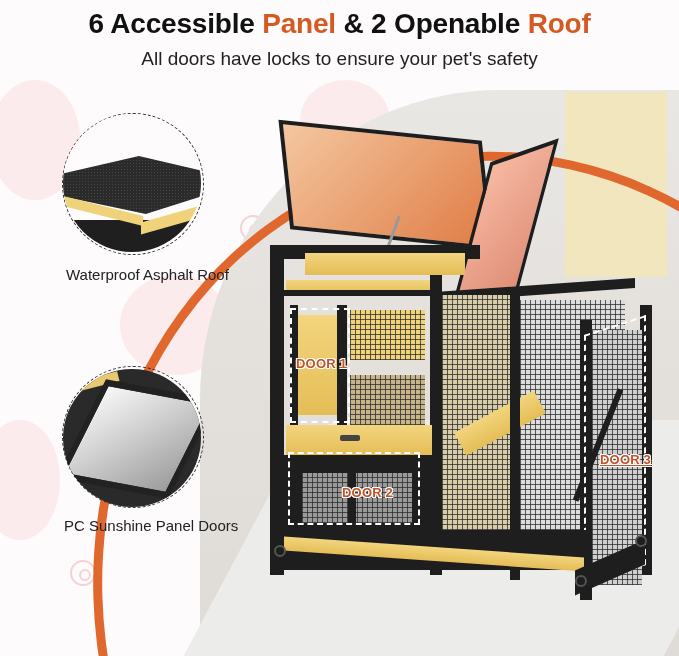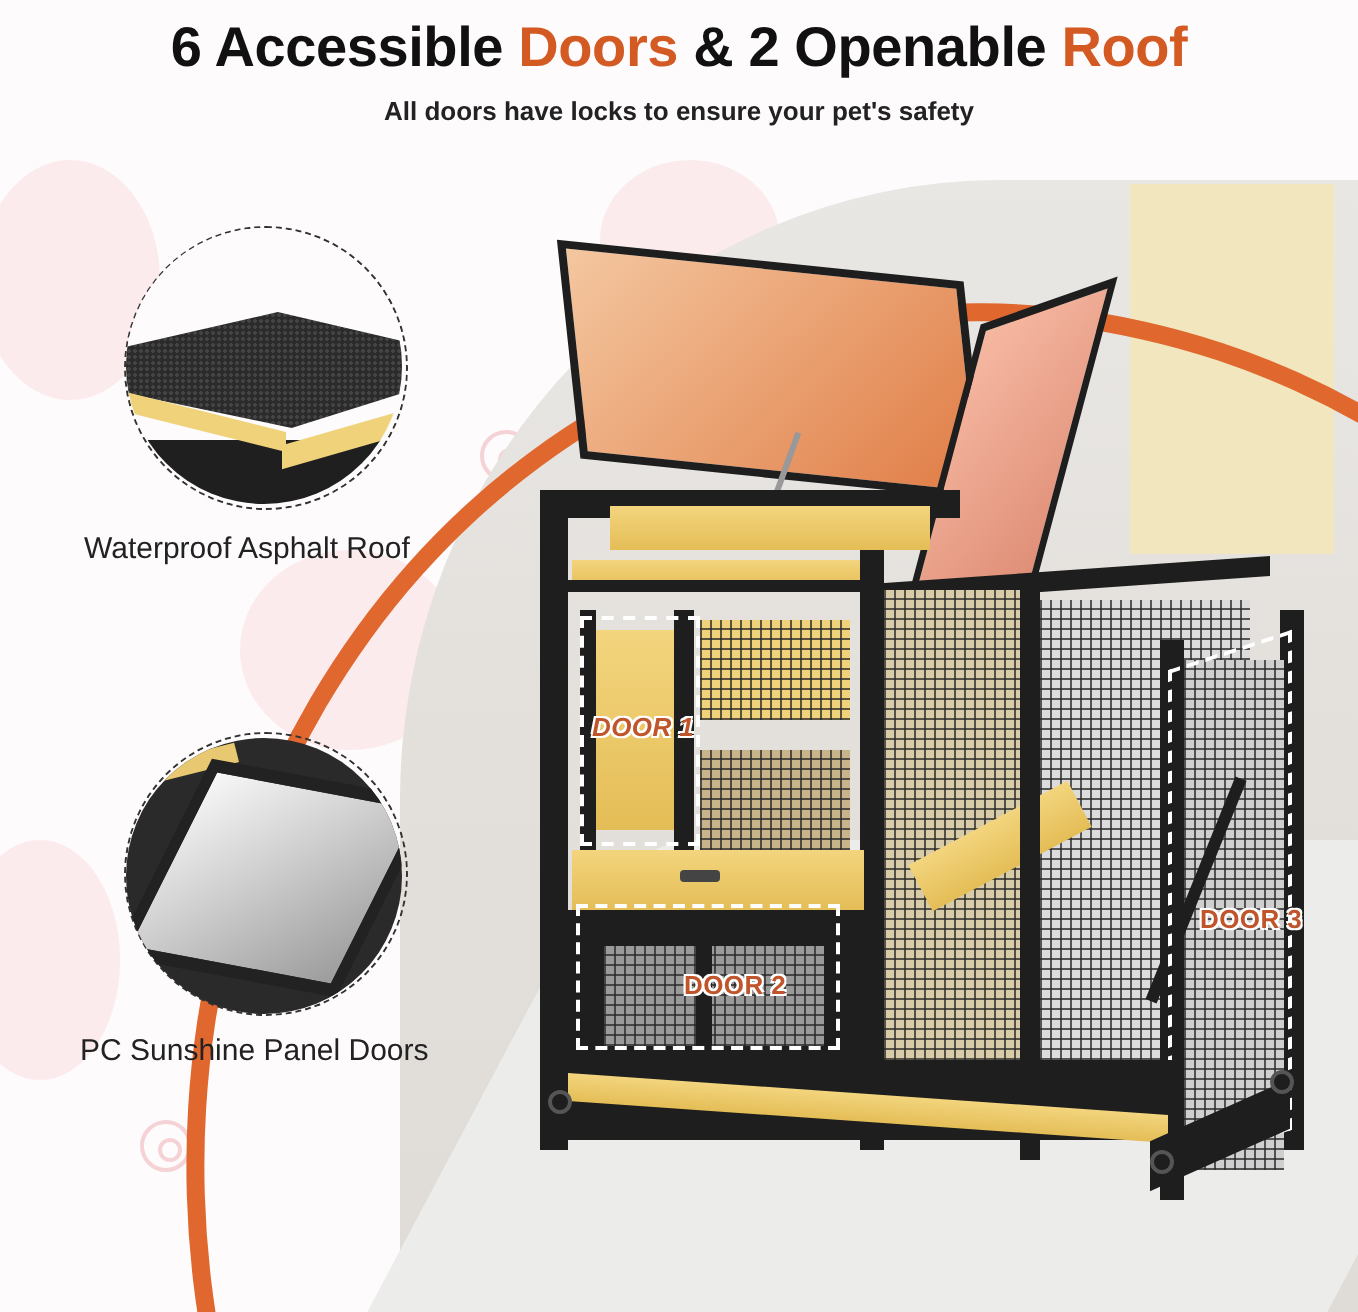--- a/index.html
+++ b/index.html
@@ -12,25 +12,25 @@
     .flower::after { content: ""; position: absolute; left: 7px; top: 7px; width: 8px; height: 8px; border-radius: 50%; border: 2px solid #f2c9cd; }
 
     .room { position: absolute; left: 200px; top: 90px; width: 600px; height: 620px; border-radius: 50% 0 0 0; background: linear-gradient(180deg,#e9e7e4 0%,#e4e1dd 40%,#dedbd7 100%); }
     .arc { position: absolute; left: 95px; top: 150px; width: 820px; height: 900px; border-radius: 50%; border: 9px solid #e0672d; border-right-color: transparent; border-bottom-color: transparent; transform: rotate(-12deg); }
     .arc-top { position: absolute; left: 440px; top: -110px; width: 360px; height: 340px; border-radius: 50%; border: 10px solid #f2b5a3; border-left-color: transparent; border-top-color: transparent; opacity: .7; }
     .wall-panel { position: absolute; left: 565px; top: 92px; width: 102px; height: 185px; background: #f2e6be; }
     .rug { position: absolute; left: 240px; top: 420px; width: 480px; height: 260px; background: #ececea; border-radius: 40px 0 0 0; transform: skewX(-28deg); }
 
     .headline { position: absolute; left: 0; top: 8px; width: 679px; text-align: center; font-weight: bold; font-size: 28px; color: #111; letter-spacing: -0.2px; }
     .headline .accent { color: #d45a23; }
-    .subline { position: absolute; left: 0; top: 48px; width: 679px; text-align: center; font-size: 13px; color: #222; font-weight: bold; }
+    .subline { position: absolute; left: 0; top: 48px; width: 679px; text-align: center; font-size: 19px; color: #222; }
 
     .inset { position: absolute; width: 138px; height: 138px; border-radius: 50%; overflow: hidden; }
     .inset-dash { position: absolute; border-radius: 50%; border: 1.5px dashed #333; }
-    .inset-label { position: absolute; font-size: 15px; color: #222; white-space: nowrap; }
+    .inset-label { position: absolute; font-size: 15px; color: #222; white-space: nowrap; margin-left: 24px; }
 
     .asphalt { left: 63px; top: 114px; background: #fdfbfb; }
     .asphalt .top { position: absolute; left: 0; top: 42px; width: 138px; height: 58px; background: radial-gradient(#444 1px, #2b2b2b 1px) 0 0/3px 3px; clip-path: polygon(0 30%, 55% 0, 100% 25%, 100% 70%, 60% 100%, 0 70%); }
     .asphalt .wood1 { position: absolute; left: 0; top: 92px; width: 80px; height: 10px; background: #efd27a; transform: skewY(14deg); }
     .asphalt .wood2 { position: absolute; left: 78px; top: 100px; width: 60px; height: 12px; background: #efd27a; transform: skewY(-16deg); }
     .asphalt .base { position: absolute; left: 0; top: 106px; width: 138px; height: 40px; background: #1f1f1f; }
 
     .pc { left: 63px; top: 369px; background: #2a2a2a; }
     .pc .glass { position: absolute; left: 14px; top: 20px; width: 120px; height: 100px; background: linear-gradient(135deg,#f7f7f7 0%,#cfcfcf 45%,#9c9c9c 100%); transform: skewX(-18deg) rotate(10deg); border: 6px solid #222; }
     .pc .wood { position: absolute; left: 8px; top: 8px; width: 48px; height: 10px; background: #e8c971; transform: rotate(-14deg); }
@@ -58,21 +58,21 @@
   <div class="flower" style="left:240px;top:215px;"></div>
   <div class="flower" style="left:70px;top:560px;"></div>
   <div class="flower" style="left:410px;top:600px;"></div>
   <div class="arc-top"></div>
   <div class="room"></div>
   <div class="wall-panel"></div>
   <div class="rug"></div>
   <div class="arc"></div>
 </div>
 
-<div class="headline"><span>6 Accessible </span><span class="accent">Doors</span><span> &amp; 2 Openable </span><span class="accent">Roof</span></div>
+<div class="headline"><span>6 Accessible </span><span class="accent">Panel</span><span> &amp; 2 Openable </span><span class="accent">Roof</span></div>
 <div class="subline">All doors have locks to ensure your pet's safety</div>
 
 <div class="inset-dash" style="left:62px;top:113px;width:142px;height:142px;"></div>
 <div class="inset asphalt">
   <div class="base"></div>
   <div class="top"></div>
   <div class="wood1"></div>
   <div class="wood2"></div>
 </div>
 <div class="inset-label" style="left:42px;top:266px;">Waterproof Asphalt Roof</div>
@@ -97,42 +97,42 @@
   <div class="frame" style="left:0;top:120px;width:14px;height:330px;"></div>
   <div class="frame" style="left:160px;top:150px;width:12px;height:300px;"></div>
   <div class="frame" style="left:10px;top:165px;width:160px;height:6px;"></div>
 
   <div class="wood" style="left:27px;top:190px;width:40px;height:100px;"></div>
   <div class="frame" style="left:20px;top:180px;width:8px;height:120px;"></div>
   <div class="frame" style="left:67px;top:180px;width:10px;height:120px;"></div>
   <div class="mesh" style="left:80px;top:185px;width:75px;height:50px;background-color:#efd27a;"></div>
   <div class="mesh" style="left:80px;top:250px;width:75px;height:50px;background-color:#c8b48a;"></div>
   <div class="door-outline" style="left:20px;top:183px;width:60px;height:115px;"></div>
-  <div class="door-label" style="left:26px;top:231px;font-style:italic;">DOOR 1</div>
+  <div class="door-label" style="left:26px;top:231px;">DOOR 1</div>
 
   <div class="wood" style="left:16px;top:300px;width:146px;height:30px;"></div>
   <div class="handle" style="left:70px;top:310px;"></div>
 
   <div class="frame" style="left:14px;top:330px;width:150px;height:85px;"></div>
   <div class="mesh" style="left:32px;top:348px;width:110px;height:50px;background-color:#9a9a9a;"></div>
   <div class="frame" style="left:78px;top:345px;width:8px;height:55px;"></div>
   <div class="door-outline" style="left:18px;top:327px;width:132px;height:73px;"></div>
   <div class="door-label" style="left:72px;top:360px;">DOOR 2</div>
 
   <div class="frame" style="left:165px;top:160px;width:200px;height:10px;transform:skewY(-4deg);"></div>
   <div class="mesh" style="left:172px;top:170px;width:75px;height:270px;background-color:#d8cca8;"></div>
   <div class="mesh" style="left:245px;top:175px;width:110px;height:270px;background-color:#dcdcdc;"></div>
   <div class="wood" style="left:185px;top:285px;width:90px;height:26px;transform:rotate(-28deg);"></div>
   <div class="frame" style="left:240px;top:170px;width:10px;height:285px;"></div>
   <div class="frame" style="left:310px;top:195px;width:12px;height:280px;"></div>
   <div class="frame" style="left:370px;top:180px;width:12px;height:270px;"></div>
   <div class="mesh" style="left:322px;top:205px;width:50px;height:255px;background-color:#cfcfcf;"></div>
   <div class="frame" style="left:325px;top:260px;width:6px;height:120px;transform:rotate(22deg);"></div>
   <div class="door-outline" style="left:314px;top:200px;width:62px;height:250px;transform:skewY(-18deg);"></div>
-  <div class="door-label" style="left:330px;top:327px;">DOOR 3</div>
+  <div class="door-label" style="left:330px;top:327px;text-decoration:underline;">DOOR 3</div>
 
   <div class="frame" style="left:0;top:405px;width:320px;height:40px;"></div>
   <div class="wood" style="left:14px;top:422px;width:300px;height:14px;transform:skewY(4deg);"></div>
   <div class="frame" style="left:305px;top:430px;width:70px;height:25px;transform:skewY(-24deg);"></div>
 
   <div class="wheel" style="left:4px;top:420px;"></div>
   <div class="wheel" style="left:305px;top:450px;"></div>
   <div class="wheel" style="left:365px;top:410px;"></div>
 </div>
 

